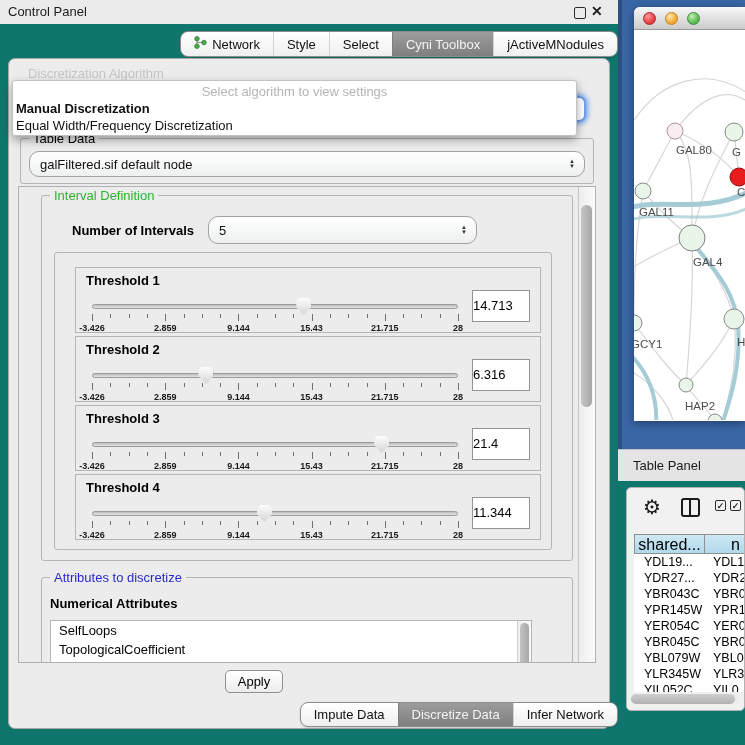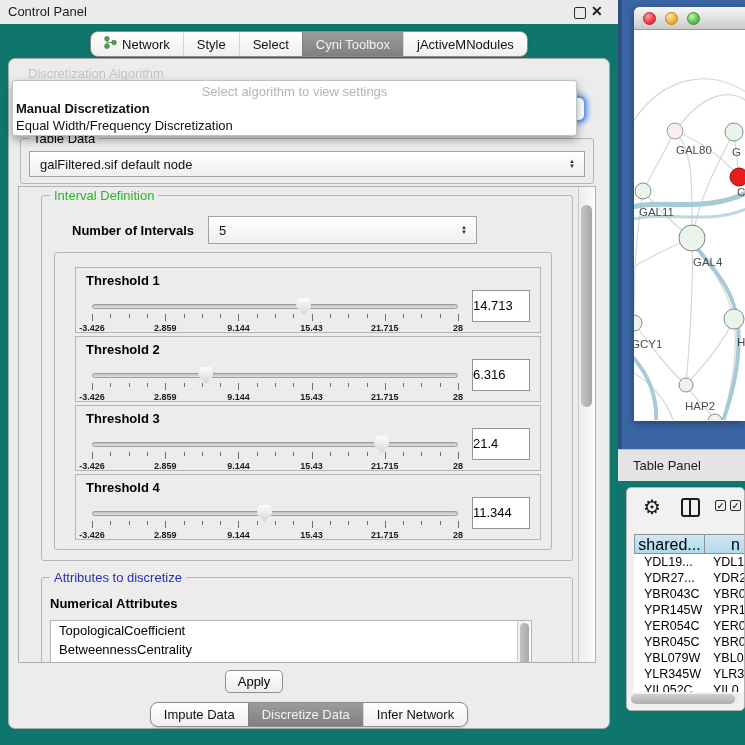--- a/index.html
+++ b/index.html
@@ -6,21 +6,21 @@
   body{font-family:"Liberation Sans",sans-serif;}
   #app{position:relative;width:745px;height:745px;background:#0f766e;overflow:hidden;}
 
   
   #cp-titlebar{position:absolute;left:0;top:0;width:618px;height:24px;background:#ebebeb;}
   #cp-title{position:absolute;left:8px;top:0;line-height:24px;font-size:13px;color:#1c1c1c;}
   #float-icon{position:absolute;left:574px;top:7px;width:10px;height:10px;border:1.5px solid #2b2b2b;border-radius:2px;background:transparent;}
   #close-icon{position:absolute;left:591px;top:3px;font-size:14px;font-weight:bold;color:#1c1c1c;}
 
   
-  .tabbar{position:absolute;left:0;width:618px;display:flex;justify-content:center;}
+  .tabbar{position:absolute;left:0;width:618px;display:flex;justify-content:flex-end;}
   #top-tabbar{top:31px;}
   #bottom-tabbar{top:702px;}
   .segctrl{display:flex;border:1px solid #8d8d8d;border-radius:8px;overflow:hidden;background:linear-gradient(#ffffff,#efefef);box-shadow:0 1px 2px rgba(0,0,0,0.15);}
   .tab{padding:4px 13px;font-size:13px;color:#111;display:flex;align-items:center;gap:5px;border-left:1px solid #d4d4d4;}
   .tab:first-child{border-left:none;}
   .tab.selected{background:linear-gradient(#9c9c9c,#7f7f7f);color:#f3f3f3;border-left:1px solid #7f7f7f;}
 
   
   #outer-panel{position:absolute;left:8px;top:58px;width:600px;height:669px;background:#ececec;border:1px solid #a8a8a8;border-radius:7px;}
 
@@ -33,21 +33,21 @@
   #popup .opt{height:17px;line-height:17px;padding-left:3px;font-size:13px;color:#111;white-space:nowrap;}
   #popup .opt.bold{font-weight:bold;}
 
   
   .grp{position:absolute;border:1px solid #b5b5b5;border-radius:3px;background:#ececec;box-sizing:border-box;}
   .grp-title{position:absolute;top:-8px;left:8px;background:#ececec;padding:0 4px;font-size:13px;white-space:nowrap;}
   .grp-title.green{color:#2db42d;}
   .grp-title.blue{color:#2a2ac8;}
 
   
-  .combo{position:absolute;background:linear-gradient(#ffffff,#eef0f0);border:1px solid #a2a2a2;border-radius:0;box-sizing:border-box;}
+  .combo{position:absolute;background:linear-gradient(#ffffff,#eef0f0);border:1px solid #a2a2a2;border-radius:10px;box-sizing:border-box;}
   .combo .cval{position:absolute;left:10px;top:0;bottom:0;font-size:13px;display:flex;align-items:center;color:#111;white-space:nowrap;}
   .stepper{position:absolute;right:9px;top:50%;transform:translateY(-50%);display:flex;flex-direction:column;align-items:center;line-height:5px;font-size:6px;color:#333;}
 
   
   #td-group{left:20px;top:138px;width:574px;height:46px;padding-left:35px;}
   #td-combo{left:8px;top:12px;width:556px;height:26px;}
 
   
   #scrollc{position:absolute;left:18px;top:186px;width:578px;height:477px;border:1px solid #b0b0b0;background:#ececec;overflow:hidden;box-sizing:border-box;}
   #ival-group{left:22px;top:8px;width:532px;height:366px;}
@@ -349,20 +349,21 @@
   </div>
           </div>
       </div>
     </div>
 
     <div id="attr-group" class="grp">
       <span class="grp-title blue">Attributes to discretize</span>
       <span id="attr-label">Numerical Attributes</span>
       <div id="attr-list">
         <div id="attr-items">
+            <div class="attr-item">SelfLoops</div>
             <div class="attr-item">TopologicalCoefficient</div>
             <div class="attr-item">BetweennessCentrality</div>
           </div>
         <div id="attr-sb">
             <div class="thumb"></div>
           </div>
       </div>
     </div>
 
     <div id="main-sb">

